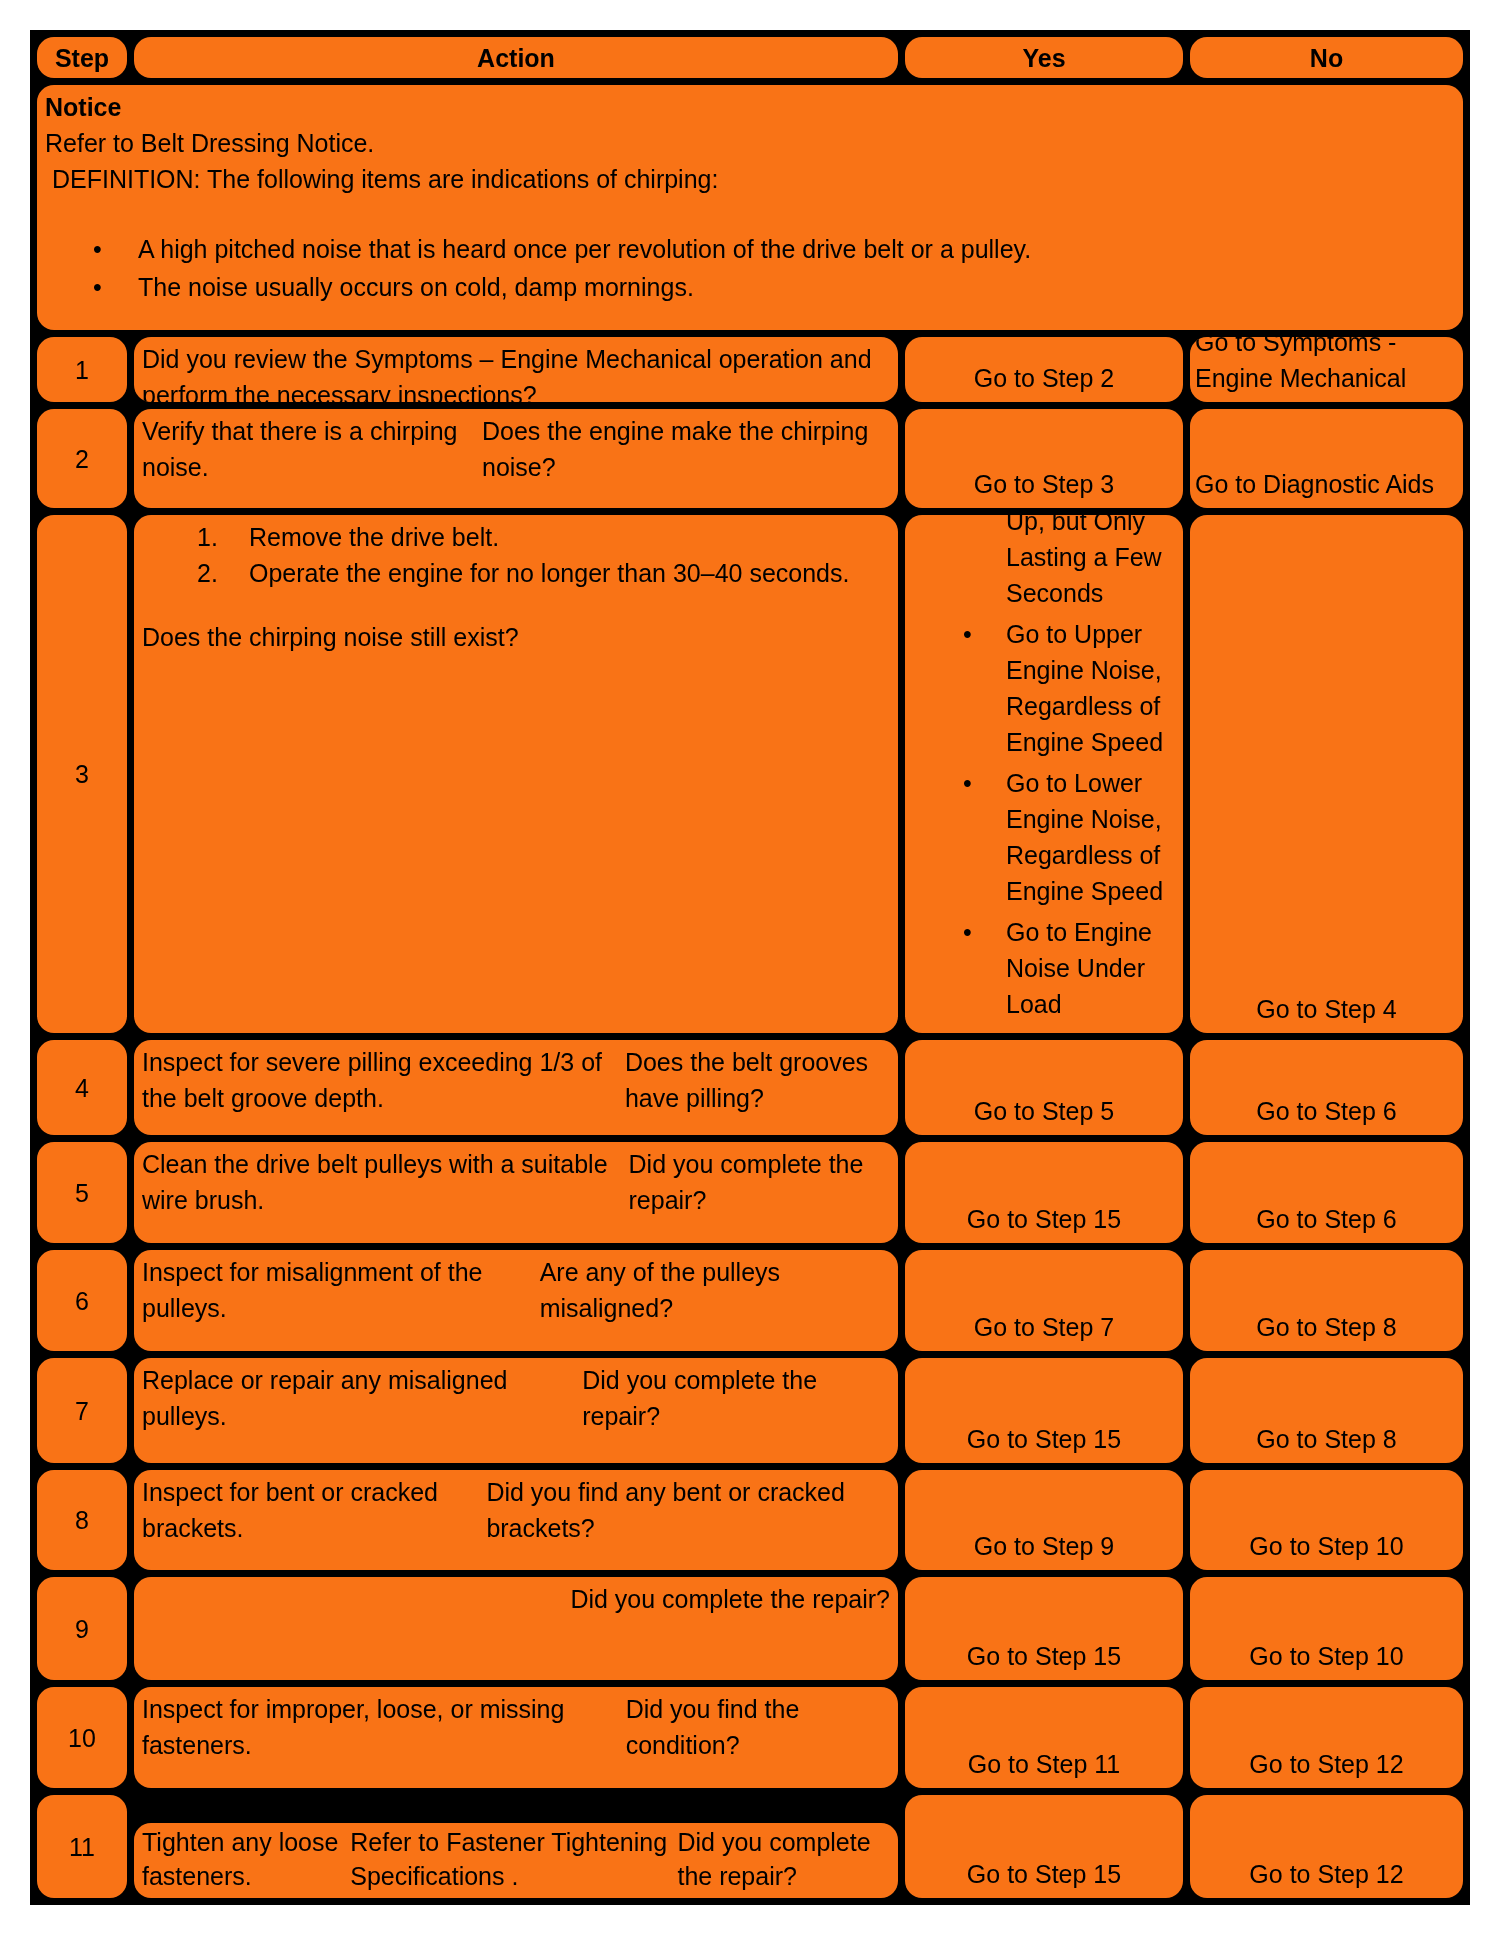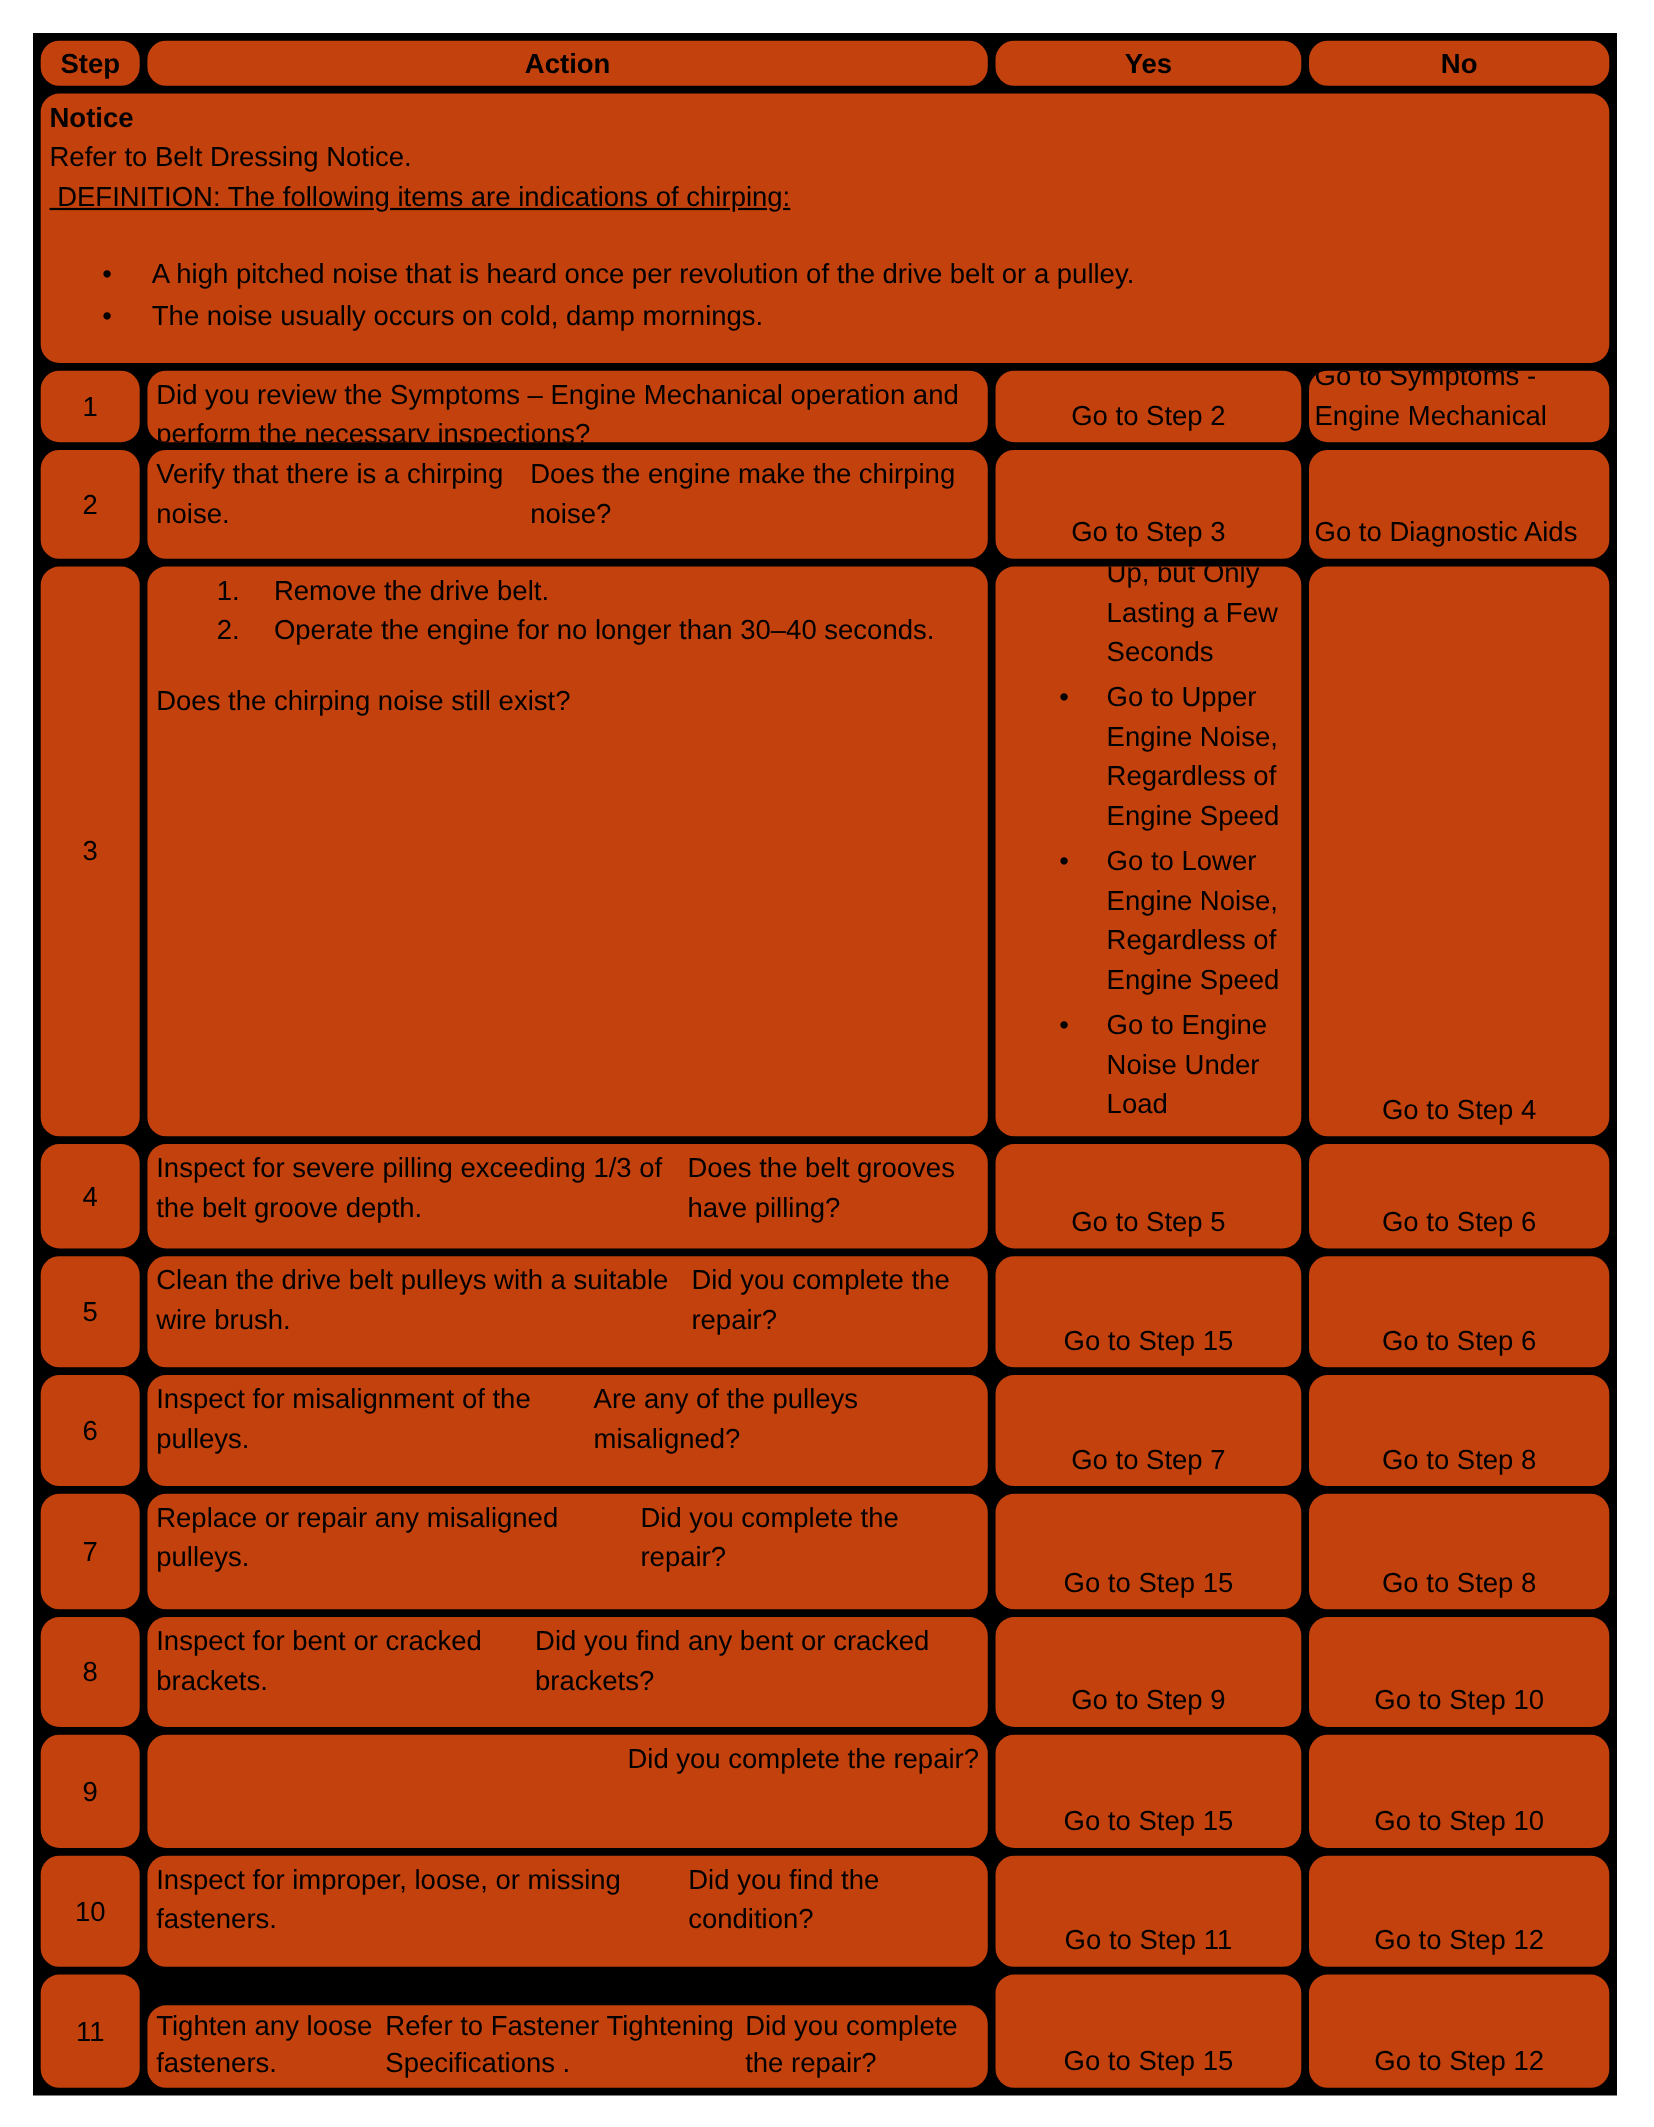--- a/index.html
+++ b/index.html
@@ -7,25 +7,25 @@
     position:relative;width:1504px;height:1934px;background:#fff;
     font-family:"Liberation Sans", sans-serif;font-size:25px;line-height:36px;color:#000;
   }
   .tbl{
     position:absolute;left:30px;top:30px;width:1440px;height:1875px;
     background:#000;display:grid;box-sizing:border-box;
     grid-template-columns:90px 764px 278px 273px;
     grid-template-rows:41px 245px 65px 99px 518px 95px 101px 101px 105px 100px 103px 101px 103px;
     gap:7px;padding:7px;
   }
-  .cell{background:#c2410c;box-sizing:border-box;overflow:hidden;border-radius:17px;}
+  .cell{background:#f97316;box-sizing:border-box;overflow:hidden;border-radius:17px;}
   .hdr{display:flex;align-items:center;justify-content:center;font-weight:bold;}
   .notice{grid-column:1 / -1;padding:4px 8px;}
   .notice-title{font-weight:bold;}
-  .pre{white-space:pre-wrap;text-decoration:underline;}
+  .pre{white-space:pre-wrap;}
   .prl{white-space:pre-line;}
   .nblist{margin-top:34px;padding-left:48px;}
   .nbitem{display:flex;margin-bottom:2px;}
   .nbmark{width:45px;flex:none;}
   .nbtext{flex:1;}
   .step-cell{display:flex;align-items:center;justify-content:center;}
   .action-cell{padding:4px 8px 6px;}
   .sb{display:flex;flex-direction:row;justify-content:flex-end;}
   .yes-cell,.no-cell{display:flex;flex-direction:column;padding:4px 8px 6px;}
   .vbottom{justify-content:flex-end;}

